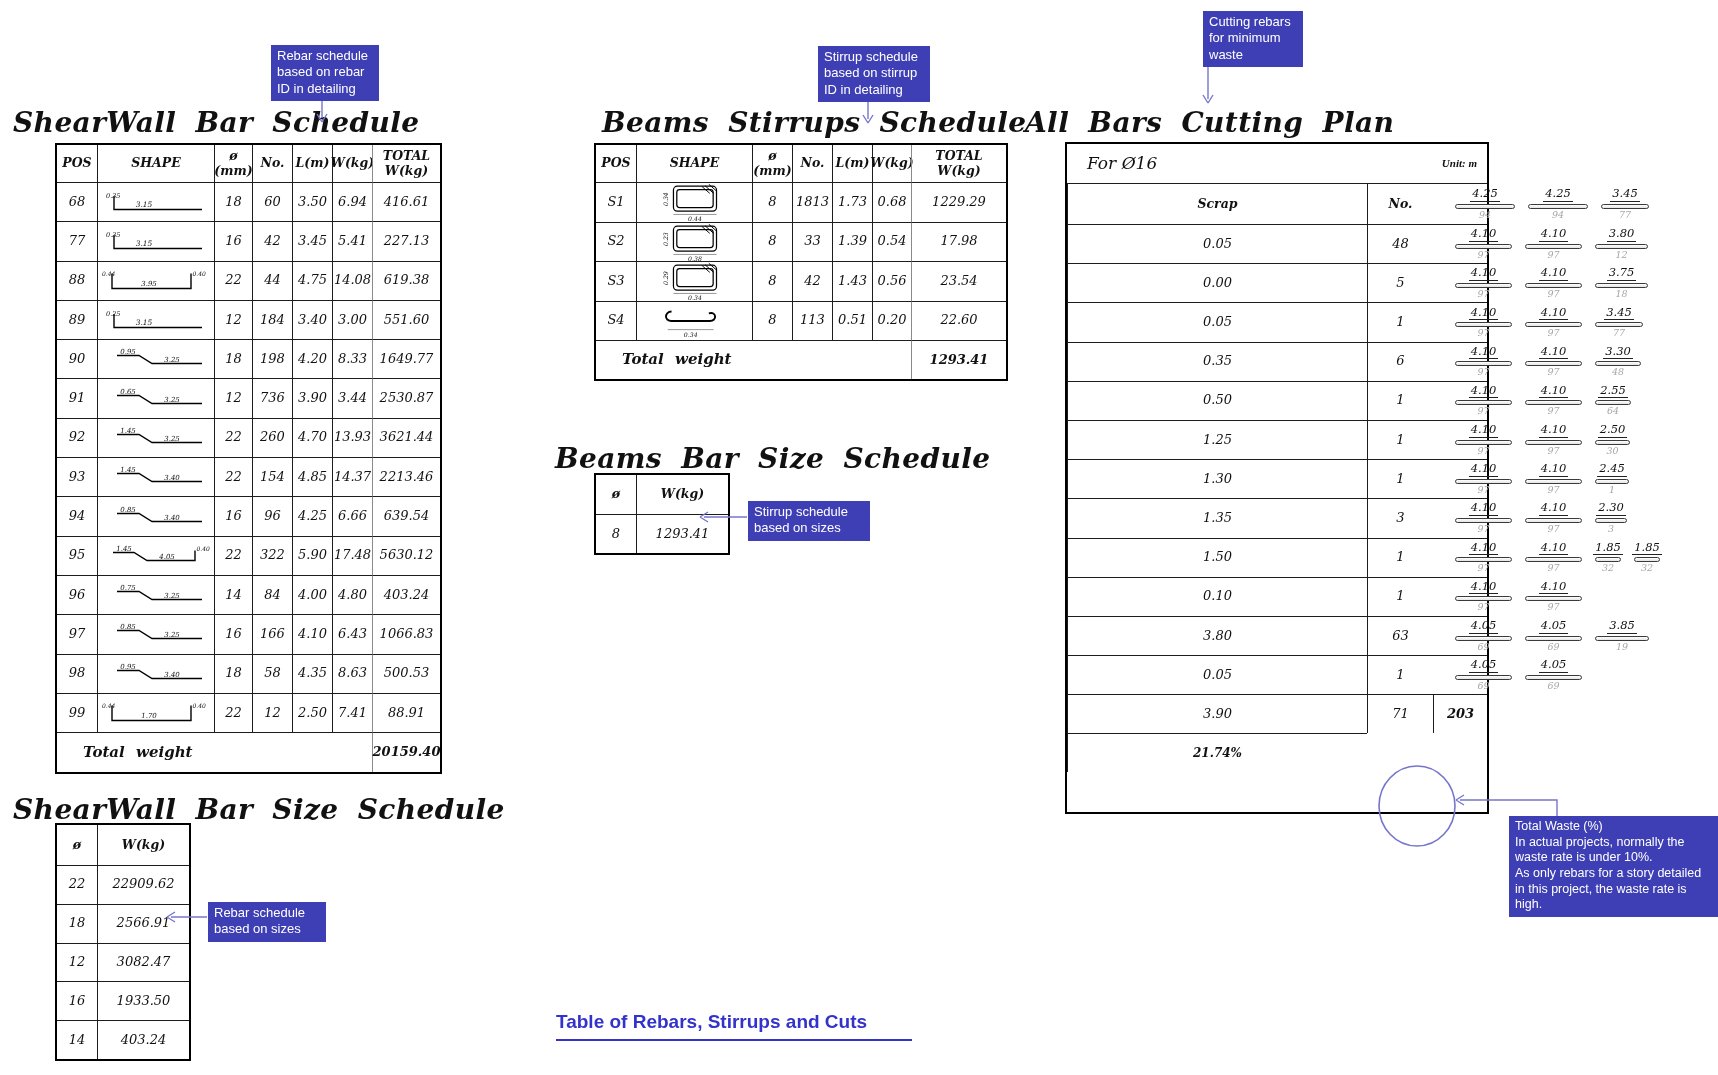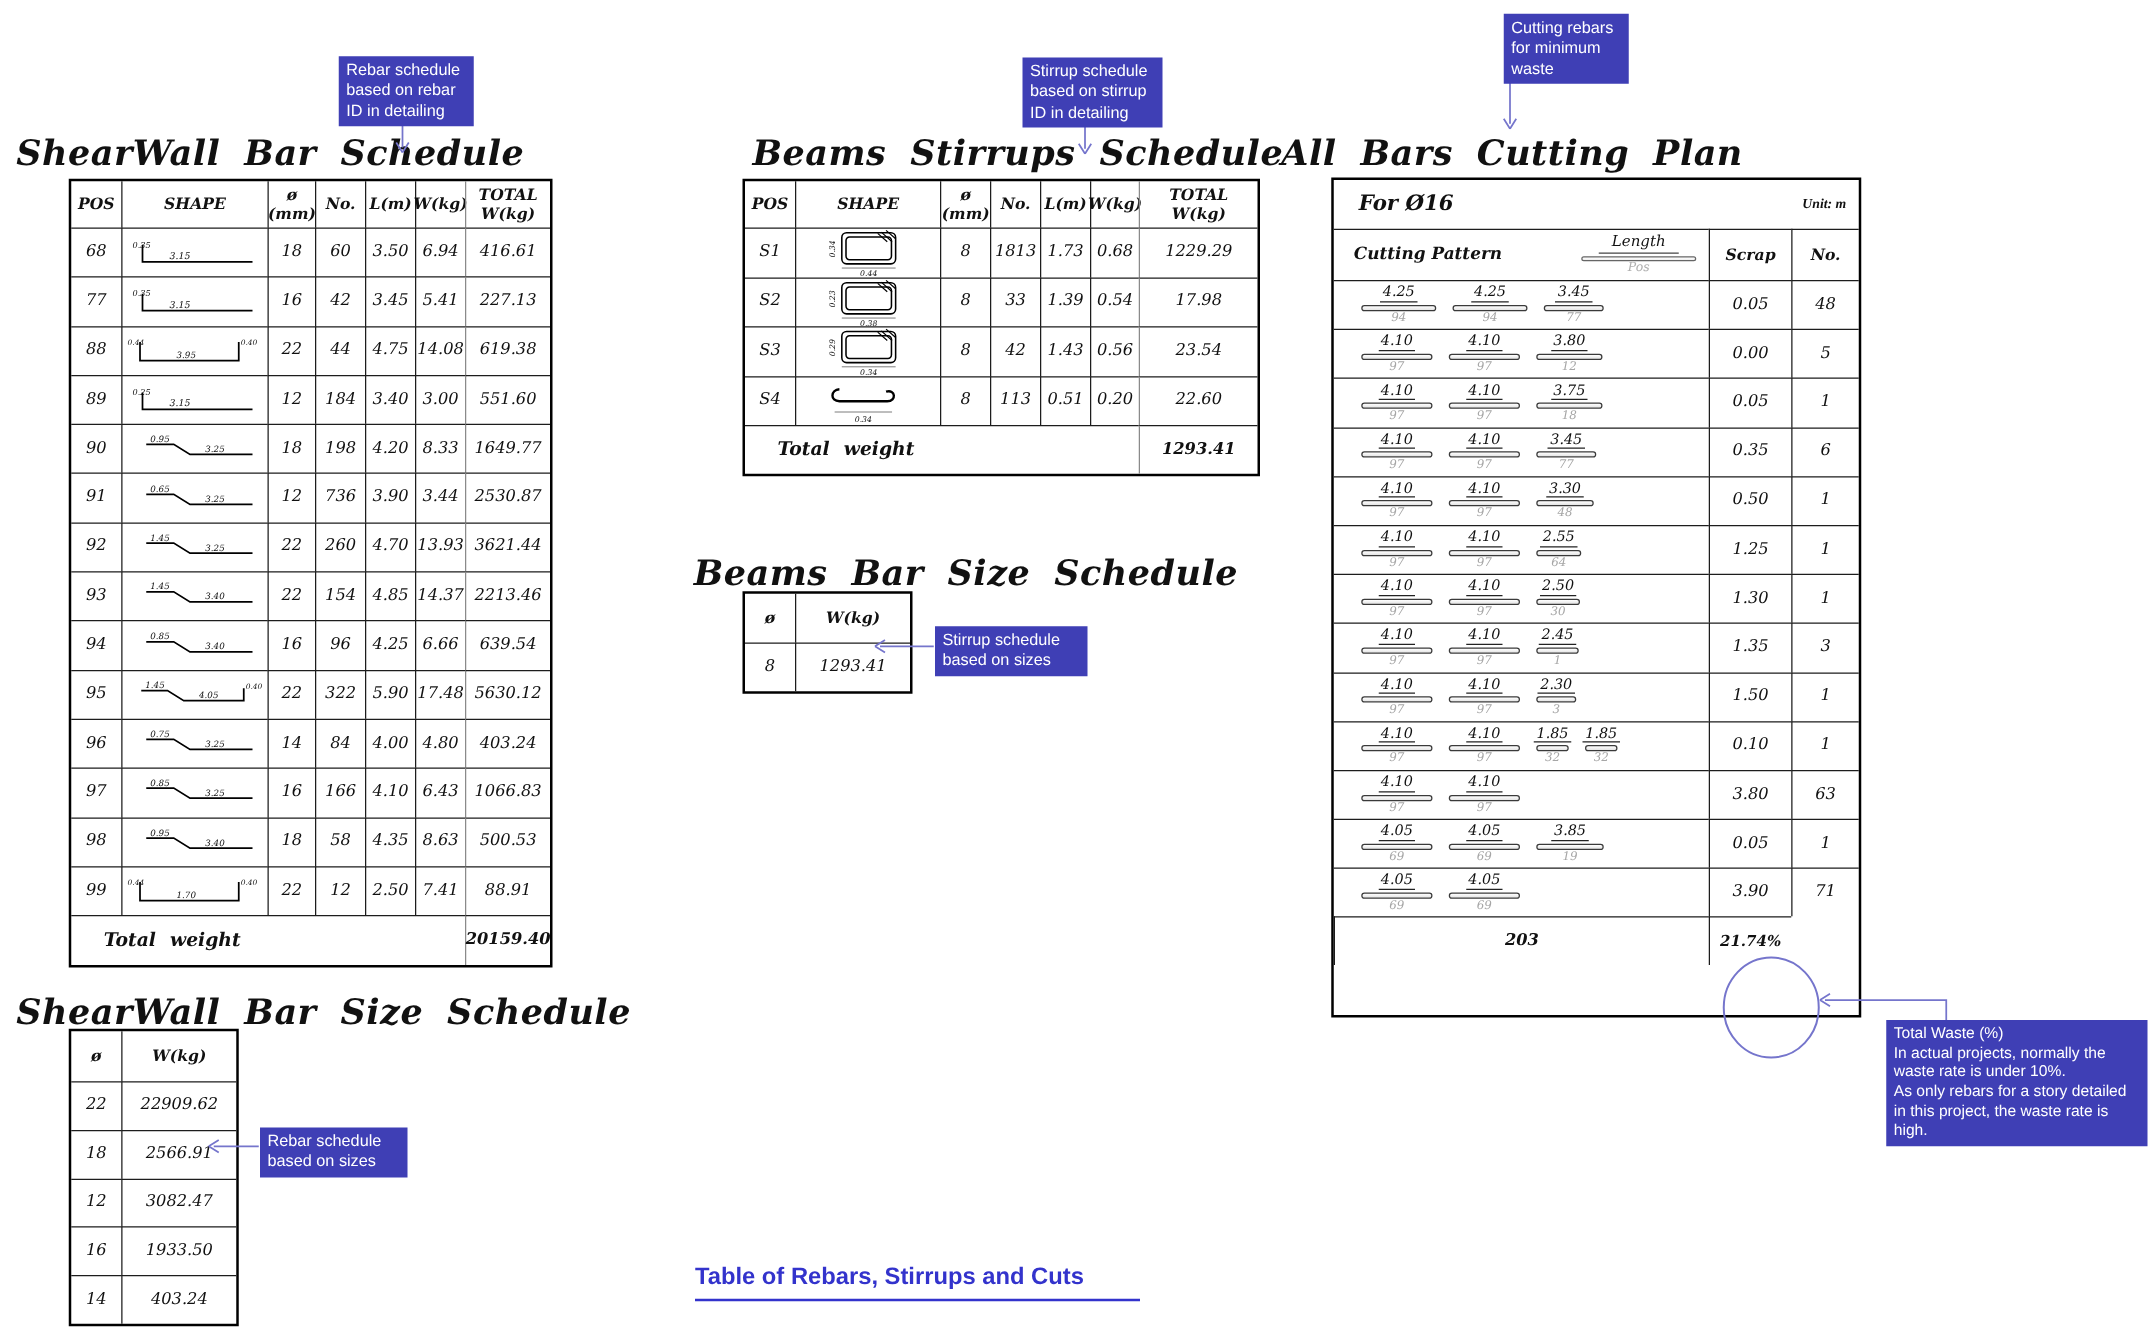--- a/index.html
+++ b/index.html
@@ -14,21 +14,21 @@
   .nb-l{border-left:none!important;}
   .nb-t{border-top:none!important;}
   .bl-gray{border-left-color:#8a8a8a;}
   .head{font-weight:bold;font-size:12.5px;}
   .shape-cell{padding:0 2px;}
   .total-label{justify-content:flex-start;padding-left:26px;font-weight:bold;
                font-size:15px;word-spacing:6px;}
   .total-val{font-weight:bold;font-size:13px;}
   
   .for-cell{grid-column:1/4;}
-  .for-label{font-size:17px;font-weight:bold;padding-left:20px;font-style:italic;}
+  .for-label{font-size:17px;font-weight:normal;padding-left:20px;font-style:italic;}
   .unit-label{margin-left:auto;font-size:11px;font-weight:bold;padding-right:10px;font-style:italic;font-family:Liberation Serif, serif;}
   .cp-head{justify-content:flex-start;padding-left:16px;font-weight:bold;font-size:13.5px;}
   .legend{margin-left:auto;margin-right:10px;display:flex;flex-direction:column;
           align-items:center;width:92px;font-weight:normal;}
   .l-len{font-size:12px;font-style:italic;border-bottom:1px solid #444;padding:0 10px 1px;line-height:1.1;}
   .l-bar{height:4px;border:1px solid #666;border-radius:2px;width:100%;margin-top:2px;
          background:linear-gradient(#fff,#eee);box-sizing:border-box;}
   .l-pos{font-size:10px;color:#b0b0b0;font-style:italic;line-height:1.2;}
   .pat{justify-content:flex-start;padding-left:22px;gap:13px;}
   .piece{display:inline-flex;flex-direction:column;align-items:center;flex:none;}
@@ -332,21 +332,20 @@
     <div class="cell">403.24</div>
   </div>
 <div class="tbl" id="beam-size-table">
     <div class="cell head nb-t nb-l">ø</div>
     <div class="cell head nb-t">W(kg)</div>
     <div class="cell nb-l">8</div>
     <div class="cell">1293.41</div>
   </div>
 <div class="tbl" id="cut-table">
     <div class="cell for-cell nb-l nb-t"><span class="for-label">For Ø16</span><span class="unit-label">Unit: m</span></div>
-    <div class="cell cp-head nb-l"><span>Cutting Pattern</span><span class="legend"><span class="l-len">Length</span><span class="l-bar"></span><span class="l-pos">Pos</span></span></div>
     <div class="cell head">Scrap</div>
     <div class="cell head">No.</div>
     <div class="cell pat nb-l"><span class="piece" style="width: 60px;"><span class="p-len">4.25</span><span class="p-bar"></span><span class="p-pos">94</span></span><span class="piece" style="width: 60px;"><span class="p-len">4.25</span><span class="p-bar"></span><span class="p-pos">94</span></span><span class="piece" style="width: 48px;"><span class="p-len">3.45</span><span class="p-bar"></span><span class="p-pos">77</span></span></div>
     <div class="cell">0.05</div>
     <div class="cell">48</div>
     <div class="cell pat nb-l"><span class="piece" style="width: 57px;"><span class="p-len">4.10</span><span class="p-bar"></span><span class="p-pos">97</span></span><span class="piece" style="width: 57px;"><span class="p-len">4.10</span><span class="p-bar"></span><span class="p-pos">97</span></span><span class="piece" style="width: 53px;"><span class="p-len">3.80</span><span class="p-bar"></span><span class="p-pos">12</span></span></div>
     <div class="cell">0.00</div>
     <div class="cell">5</div>
     <div class="cell pat nb-l"><span class="piece" style="width: 57px;"><span class="p-len">4.10</span><span class="p-bar"></span><span class="p-pos">97</span></span><span class="piece" style="width: 57px;"><span class="p-len">4.10</span><span class="p-bar"></span><span class="p-pos">97</span></span><span class="piece" style="width: 53px;"><span class="p-len">3.75</span><span class="p-bar"></span><span class="p-pos">18</span></span></div>
     <div class="cell">0.05</div>

